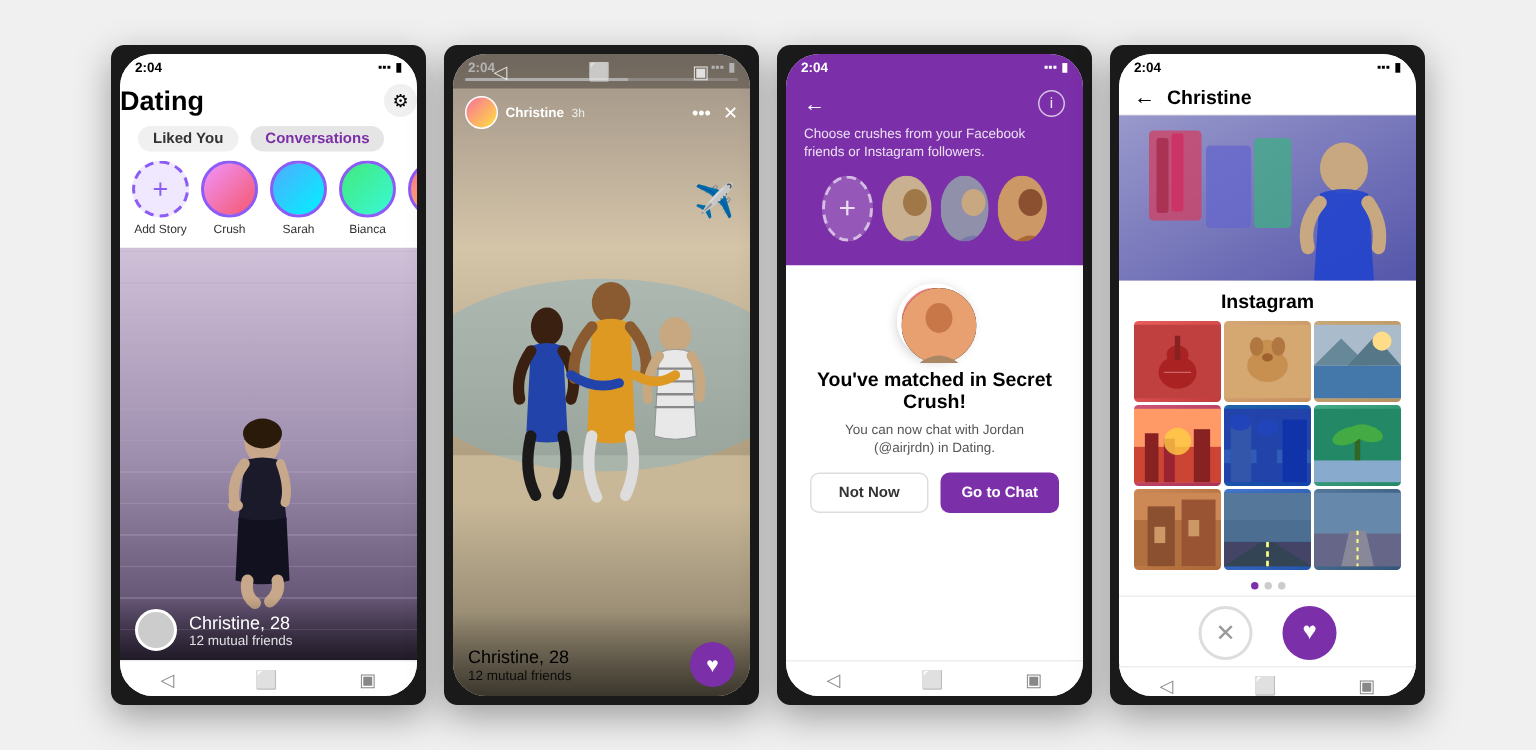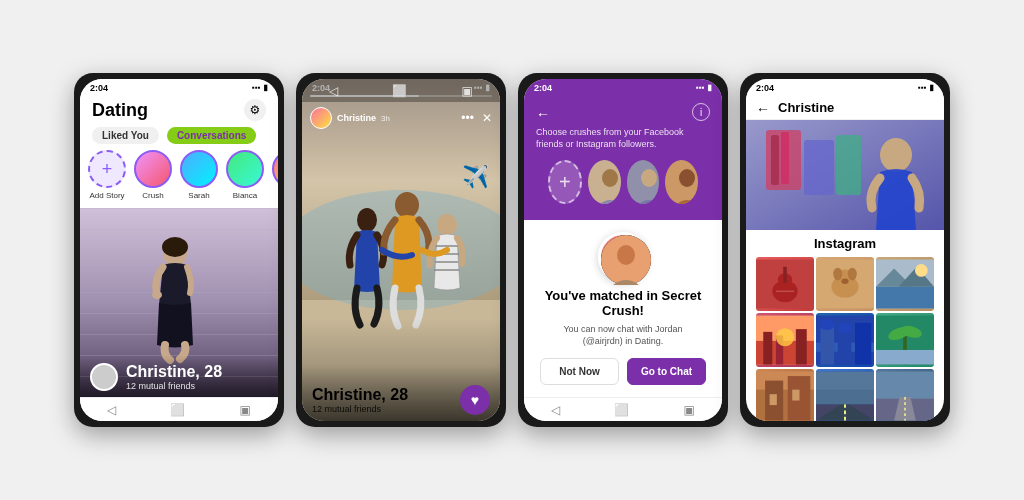--- a/index.html
+++ b/index.html
@@ -15,23 +15,23 @@
     }
     .phones-container {
       display: flex;
       gap: 12px;
       align-items: center;
       justify-content: center;
       padding: 10px;
     }
     .phone {
       width: 210px;
-      height: 354px;
+      height: 440px;
       background: #1a1a1a;
-      border-radius: 19px;
+      border-radius: 9px;
       padding: 6px;
       box-shadow: 0 8px 24px rgba(0,0,0,0.35);
       position: relative;
     }
     .phone-screen {
       width: 100%;
       height: 100%;
       border-radius: 22px;
       overflow: hidden;
       background: #fff;
@@ -73,21 +73,21 @@
     .phone1-content {
       display: flex;
       flex-direction: column;
       flex: 1;
       overflow: hidden;
     }
     .dating-header {
       display: flex;
       justify-content: space-between;
       align-items: center;
-      padding: 4px 12px 4px;
+      padding: 4px 0 4px;
       background: #fff;
     }
     .dating-title {
       font-size: 18px;
       font-weight: 700;
       color: #000;
     }
     .gear-icon {
       width: 22px;
       height: 22px;
@@ -104,21 +104,21 @@
       padding: 2px 12px 6px;
     }
     .tab-btn {
       padding: 3px 10px;
       border-radius: 14px;
       font-size: 10px;
       font-weight: 600;
       cursor: pointer;
     }
     .tab-btn.active {
-      background: #84cc16;
+      background: #e5e5e5;
       color: #7b2fa8;
       border: none;
     }
     .tab-btn.inactive {
       background: #f0f0f0;
       color: #333;
       border: none;
     }
     .avatar-row {
       display: flex;
@@ -178,21 +178,21 @@
     }
     .photo-avatar {
       width: 28px;
       height: 28px;
       border-radius: 50%;
       background: #ccc;
       border: 2px solid #fff;
       overflow: hidden;
     }
     .photo-text { color: #fff; }
-    .photo-name { font-size: 16px; font-weight: 700; }
+    .photo-name { font-size: 12px; font-weight: 400; }
     .photo-sub { font-size: 9px; opacity: 0.85; }
 
     
     .phone2-screen {
       position: relative;
     }
     .story-bg {
       position: absolute;
       top: 0; left: 0; right: 0; bottom: 0;
       background: linear-gradient(180deg, #c8b8a8 0%, #d4c4a8 30%, #a89878 70%, #786858 100%);

